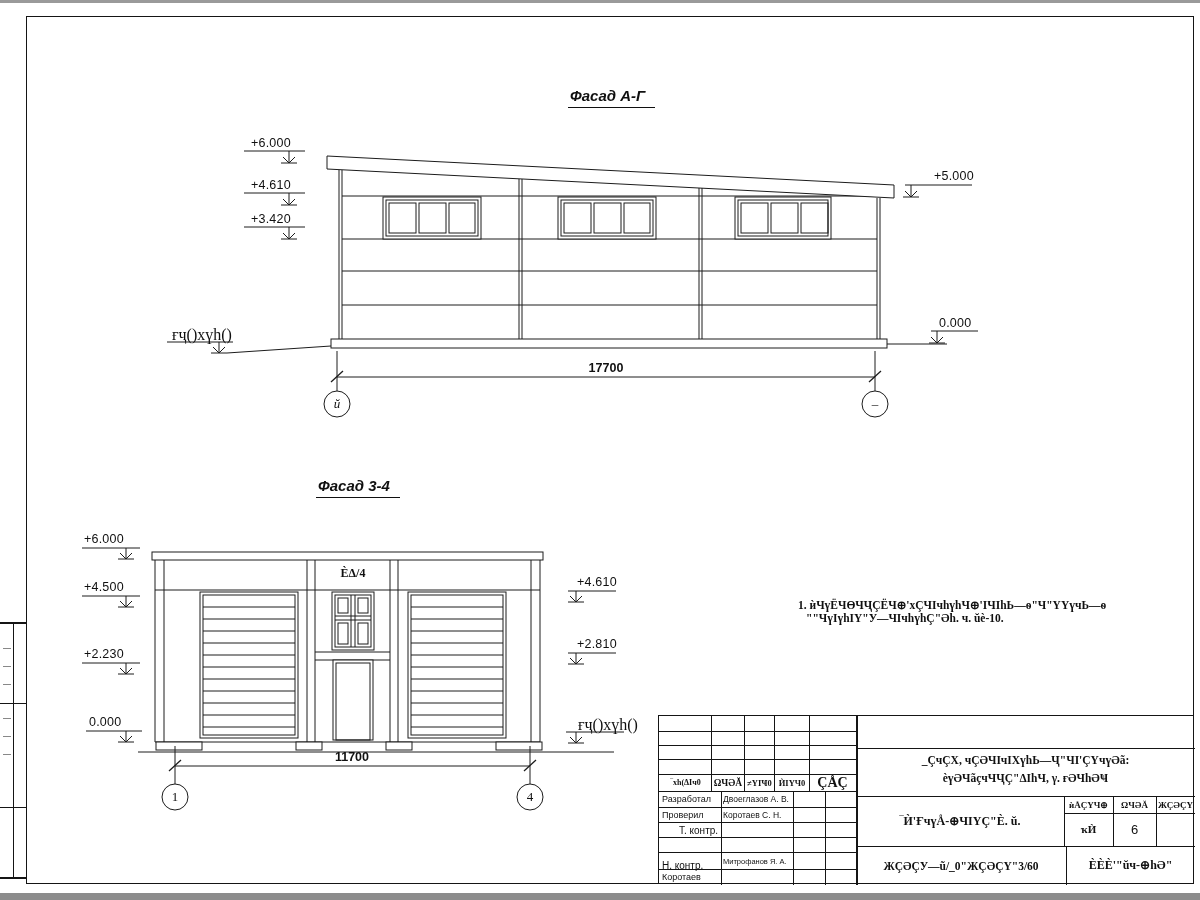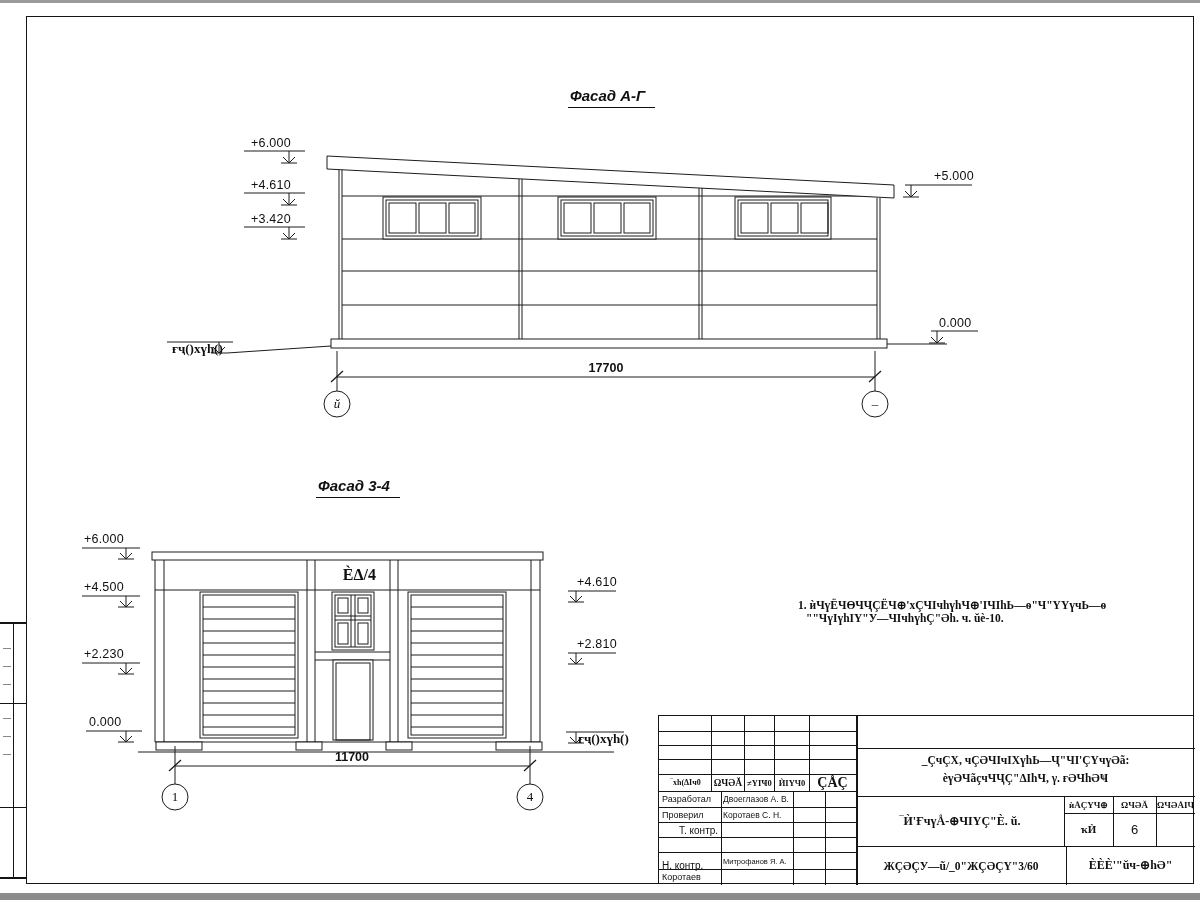--- a/index.html
+++ b/index.html
@@ -7,21 +7,21 @@
          font-family:"Liberation Sans",sans-serif;color:#111;}
   .strip{position:absolute;left:0;width:1200px;background:#9a9a9a;}
   #frame{position:absolute;left:26px;top:16px;width:1168px;height:868px;
          border:1.6px solid #151515;box-sizing:border-box;}
   .lbl{position:absolute;white-space:nowrap;color:#101010;}
   .elev{font-size:12.5px;letter-spacing:.2px;}
   .ftitle{font-style:italic;font-size:15px;font-weight:bold;border-bottom:1.2px solid #101010;
           padding:0 10px 3px 2px;}
   .dim{font-size:12.5px;text-align:center;font-weight:bold;}
   .axis{font-size:13px;font-style:italic;text-align:center;font-family:"Liberation Serif",serif;}
-  .gnd{font-family:"Liberation Serif",serif;font-weight:bold;font-size:13px;margin-top:15px;}
+  .gnd{font-family:"Liberation Serif",serif;font-weight:normal;font-size:16px;}
   .note{font-family:"Liberation Serif",serif;font-weight:600;font-size:11.5px;}
   .serifb{font-family:"Liberation Serif",serif;font-weight:bold;}
   #stamp{position:absolute;left:658px;top:715px;width:536px;height:169px;
          border:1.5px solid #151515;box-sizing:border-box;background:#fff;}
   #stamp .cell{position:absolute;display:flex;align-items:center;justify-content:center;
          text-align:center;overflow:hidden;}
   .vl{position:absolute;background:#151515;width:1px;}
   .hl{position:absolute;background:#151515;height:1px;}
   .dash{position:absolute;background:#888;height:1px;width:8px;left:3px;}
   svg{position:absolute;left:0;top:0;}
@@ -166,21 +166,21 @@
   <span class="lbl axis" style="left:325px;top:396px;width:24px">ŭ</span>
   <span class="lbl axis" style="left:863px;top:396px;width:24px">–</span>
 
   <span class="lbl elev" style="left:84px;top:532px">+6.000</span>
   <span class="lbl elev" style="left:84px;top:580px">+4.500</span>
   <span class="lbl elev" style="left:84px;top:647px">+2.230</span>
   <span class="lbl elev" style="left:89px;top:715px">0.000</span>
   <span class="lbl elev" style="left:577px;top:575px">+4.610</span>
   <span class="lbl elev" style="left:577px;top:637px">+2.810</span>
   <span class="lbl gnd" style="left:578px;top:716px">ғҷ()хүh()</span>
-  <span class="lbl serifb" style="left:330px;top:566px;width:46px;text-align:right;font-size:16px">ÈΔ/4</span>
+  <span class="lbl serifb" style="left:330px;top:566px;width:46px;text-align:center;font-size:12px">ÈΔ/4</span>
   <span class="lbl dim" style="left:307px;top:750px;width:90px">11700</span>
   <span class="lbl axis" style="left:163px;top:789px;width:24px;font-style:normal">1</span>
   <span class="lbl axis" style="left:518px;top:789px;width:24px;font-style:normal">4</span>
 
   <span class="lbl note" style="left:798px;top:598px">1. ѝЧүЁЧѲЧҶÇЁЧ⊕'хÇЧІчhүhЧ⊕'ІЧІhЬ—ѳ"Ч"ҮҮүчЬ—ѳ</span>
   <span class="lbl note" style="left:806px;top:612px">""ЧүІүhІҮ"У—ЧІчhүhÇ"Әh. ч. ŭè-10.</span>
 
   <div id="stamp">
 
     <div class="vl" style="left:197px;top:0;height:169px;width:1.5px"></div>
@@ -224,21 +224,21 @@
     <div class="cell" style="left:3px;top:138px;width:58px;height:23px;justify-content:flex-start;font-size:10px">Н. контр.</div>
     <div class="cell" style="left:64px;top:138px;width:69px;height:14px;justify-content:flex-start;font-size:7.5px">Митрофанов Я. А.</div>
     <div class="cell" style="left:3px;top:154px;width:58px;height:14px;justify-content:flex-start;font-size:9px">Коротаев</div>
 
     <div class="cell serifb" style="left:199px;top:34px;width:335px;height:20px;font-size:11.5px">_ÇчÇХ, чÇӘЧІчІХүhЬ—Ҷ"ЧІ'ÇҮчүӘã:</div>
     <div class="cell serifb" style="left:199px;top:52px;width:335px;height:20px;font-size:11.5px">èүӘЧãçчЧҶÇ"ΔІhЧ, γ. ғӘЧhӘҸ</div>
     <div class="cell serifb" style="left:199px;top:84px;width:204px;height:42px;font-size:12px">‾Ѝ'ҒчүÅ-⊕ЧІҮÇ"È. ŭ.</div>
 
     <div class="cell serifb" style="left:406px;top:81px;width:47px;height:15px;font-size:9px">ѝÅÇҮЧ⊕</div>
     <div class="cell serifb" style="left:455px;top:81px;width:41px;height:15px;font-size:9px">ΩЧӘĂ</div>
-    <div class="cell serifb" style="left:498px;top:81px;width:37px;height:15px;font-size:9px">ΩЧӘÅІҶ</div>
+    <div class="cell serifb" style="left:498px;top:81px;width:37px;height:15px;font-size:9px">ЖÇӘÇҮ</div>
     <div class="cell serifb" style="left:406px;top:98px;width:47px;height:30px;font-size:11px">ҡЍ</div>
     <div class="cell" style="left:455px;top:98px;width:41px;height:30px;font-size:13px">6</div>
     <div class="cell" style="left:498px;top:98px;width:37px;height:30px;font-size:13px"></div>
 
     <div class="cell serifb" style="left:199px;top:132px;width:206px;height:35px;font-size:11.5px">ЖÇӘÇУ—ũ/_0"ЖÇӘÇҮ"3/60</div>
     <div class="cell serifb" style="left:409px;top:132px;width:125px;height:35px;font-size:12px">ÈÈÈ'"ŭч-⊕hӘ"</div>
   </div>
 
 </div>
 

